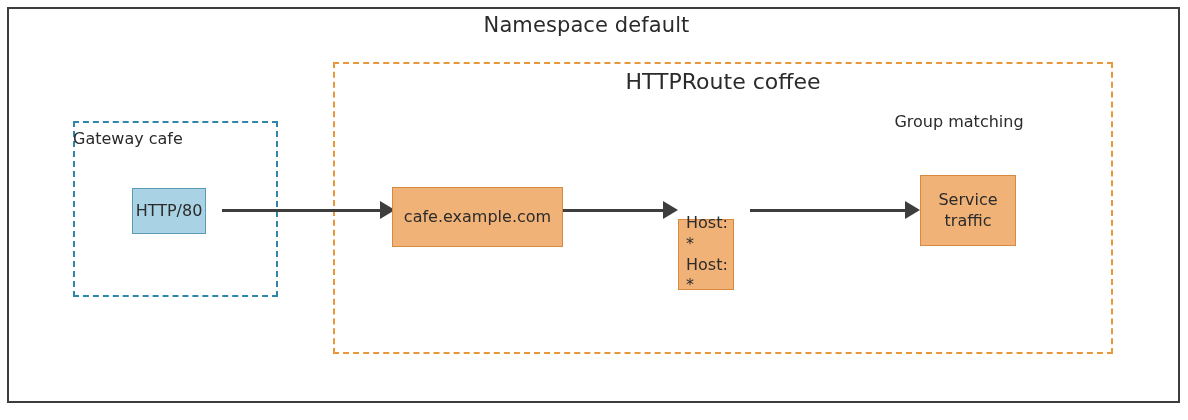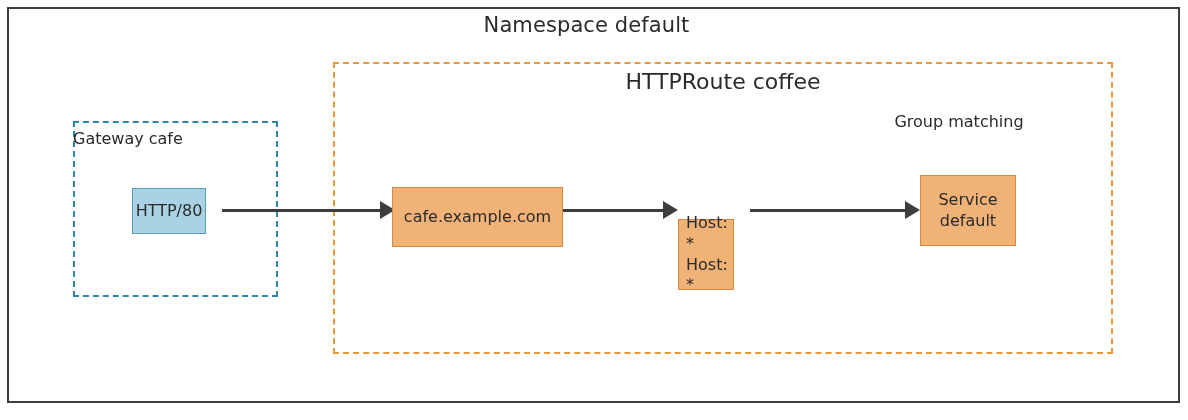--- a/index.html
+++ b/index.html
@@ -182,17 +182,17 @@
   <div id="edge-3" class="edge"></div>
   <div id="arrow-3" class="arrowhead"></div>
 
   <div id="caption-service" class="caption">
     <span class="nl">Group matching</span>
   </div>
 
   <div id="node-service" class="node node-orange">
     <div>
       <span class="nl">Service</span>
-      <span class="nl">default</span>
+      <span class="nl">traffic</span>
     </div>
   </div>
 
 </div>
 
 </body></html>

